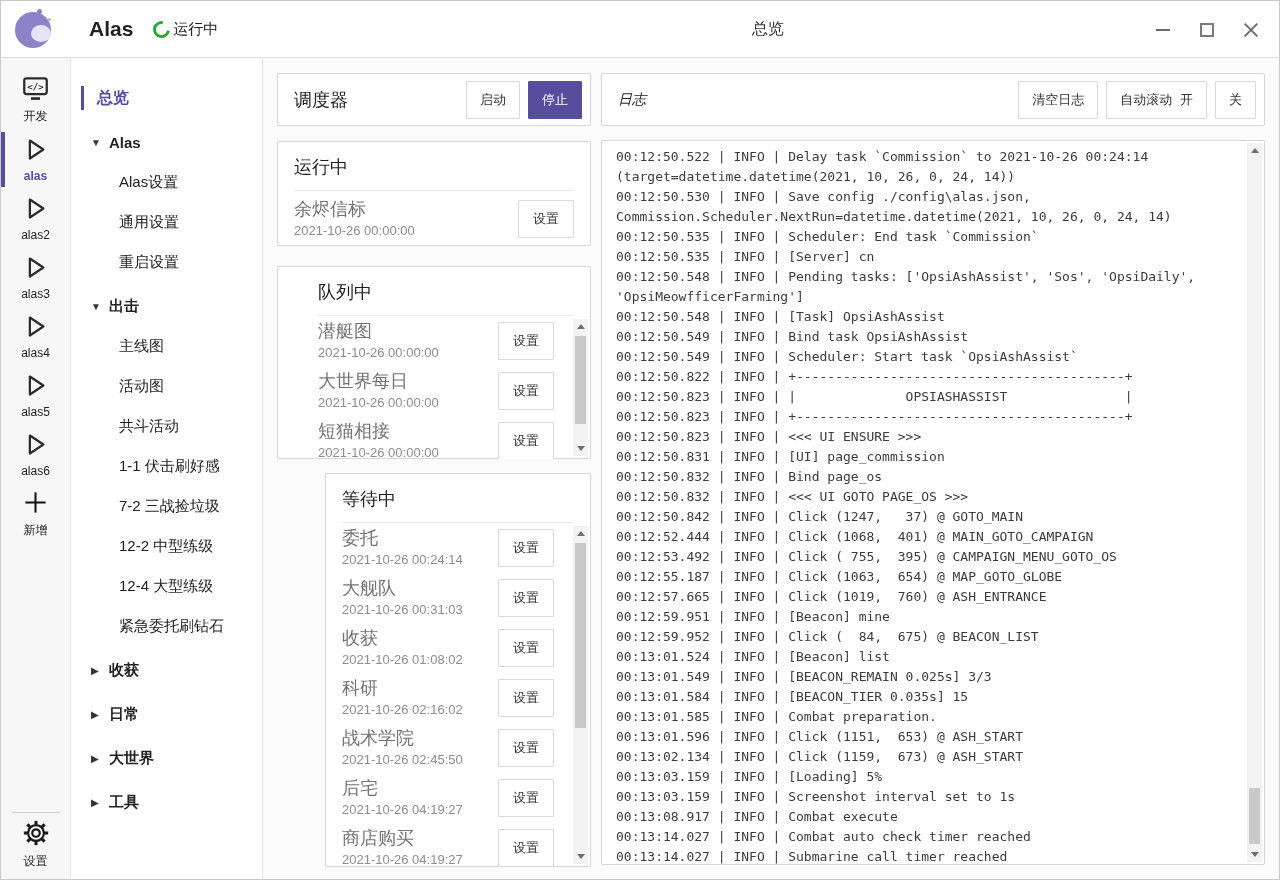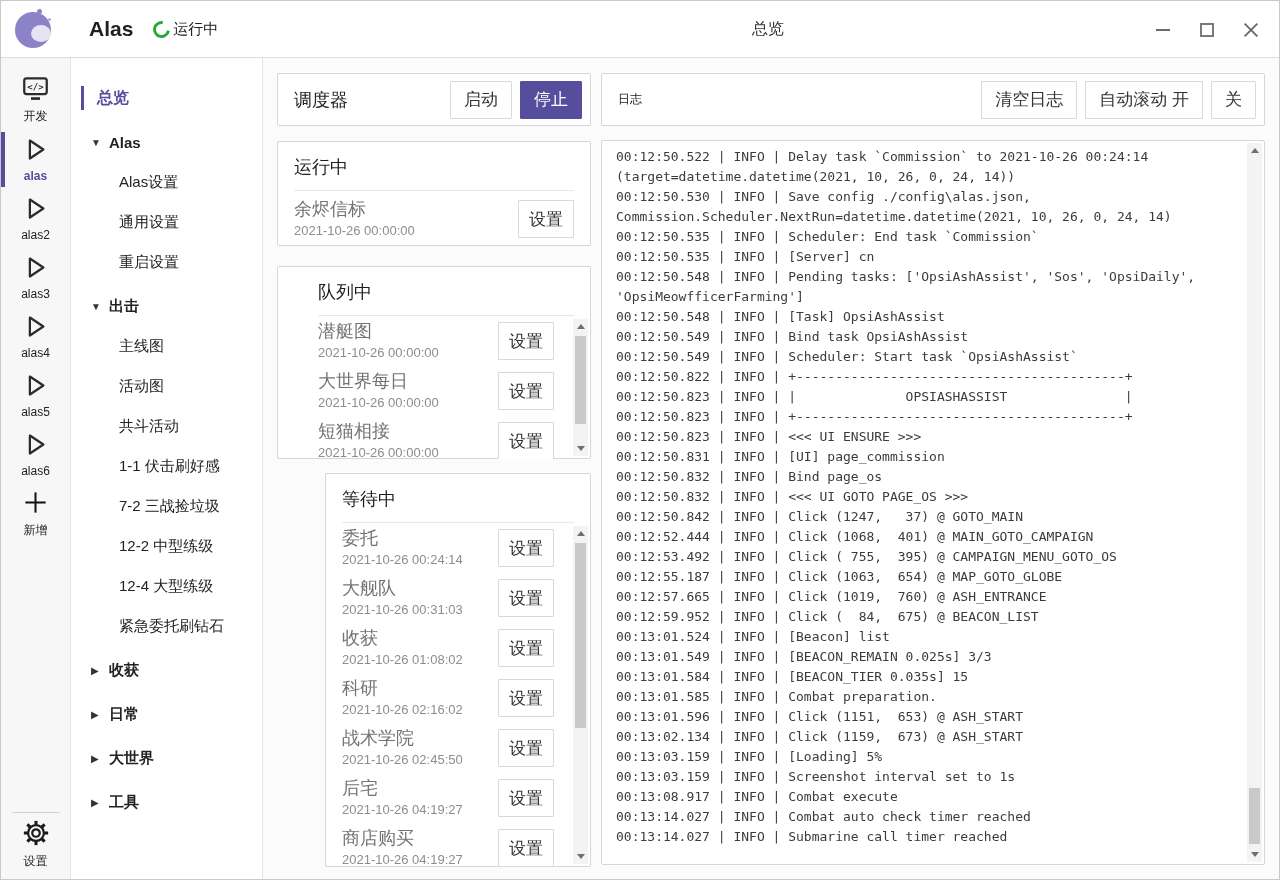--- a/index.html
+++ b/index.html
@@ -56,21 +56,21 @@
   .content { position:absolute; left:262px; top:57px; right:0; bottom:0; background:#fbfbfb; }
   .panel { background:#fff; border:1px solid var(--border); border-radius:2px; }
   .panel-head { font-size:18px; color:#1f1f1f; padding:13px 16px 11px; }
   .panel-divider { border-top:1px solid var(--soft); margin:0 16px; }
 
   .col-mid { position:absolute; left:14px; top:15px; width:314px; }
   .col-log { position:absolute; left:338px; right:14px; top:15px; bottom:14px; }
 
   .scheduler-panel { height:53px; display:flex; align-items:center; padding:0 8px 0 16px; margin-bottom:15px; }
   .scheduler-panel .panel-title { font-size:18px; flex:1; }
-  .btn { font-family:Liberation Sans, sans-serif; font-size:17px; color:#333; background:#fff; border:1px solid #d9d9d9;
+  .btn { font-family:Liberation Mono, monospace; font-size:13px; color:#333; background:#fff; border:1px solid #d9d9d9;
          height:38px; padding:0 13px; cursor:pointer; border-radius:1px; }
   .btn-primary { background:var(--accent); border-color:var(--accent); color:#fff; }
   .btn + .btn { margin-left:8px; }
 
   .task-panel { margin-bottom:15px; position:relative; }
   .panel-running { height:105px; margin-bottom:20px; }
   .panel-queued { height:193px; margin-bottom:14px;padding-left:24px; }
   .panel-waiting { height:394px;margin-left:48px; }
   .task-list { position:relative; overflow:hidden; }
   .list-queued { height:143px; }
@@ -88,21 +88,21 @@
   .fsb-up { top:0; } .fsb-down { bottom:0; }
   .tri-up { width:0; height:0; border-left:4px solid transparent; border-right:4px solid transparent; border-bottom:5px solid #6f6f6f; }
   .tri-down { width:0; height:0; border-left:4px solid transparent; border-right:4px solid transparent; border-top:5px solid #6f6f6f; }
   .fsb-thumb { position:absolute; left:2px; width:11px; background:#c9c9c9; }
   .thumb-queued { top:17px; height:88px; }
   .thumb-waiting { top:17px; height:185px; }
   .thumb-log { bottom:18px; height:56px; }
 
   
   .log-header { height:53px; display:flex; align-items:center; padding:0 8px 0 16px; margin-bottom:14px; }
-  .log-header .panel-title { font-size:12px; flex:1; }
+  .log-header .panel-title { font-size:14px; flex:1;font-style:italic; }
   .log-body { position:absolute; top:67px; left:0; right:0; bottom:0; overflow:hidden; }
   .log-lines { padding:6px 24px 6px 14px; }
   .log-line { font-family:"DejaVu Sans Mono","Liberation Mono",monospace; font-size:13px;
               line-height:20px; color:#3b3b3b; white-space:pre; }
 </style>
 </head>
 <body>
 
 <div class="app">
 
@@ -500,20 +500,21 @@
             <div class="log-line">00:12:50.842 | INFO | Click (1247,   37) @ GOTO_MAIN</div>
 
             <div class="log-line">00:12:52.444 | INFO | Click (1068,  401) @ MAIN_GOTO_CAMPAIGN</div>
 
             <div class="log-line">00:12:53.492 | INFO | Click ( 755,  395) @ CAMPAIGN_MENU_GOTO_OS</div>
 
             <div class="log-line">00:12:55.187 | INFO | Click (1063,  654) @ MAP_GOTO_GLOBE</div>
 
             <div class="log-line">00:12:57.665 | INFO | Click (1019,  760) @ ASH_ENTRANCE</div>
 
+            <div class="log-line">00:12:59.951 | INFO | [Beacon] mine</div>
 
             <div class="log-line">00:12:59.952 | INFO | Click (  84,  675) @ BEACON_LIST</div>
 
             <div class="log-line">00:13:01.524 | INFO | [Beacon] list</div>
 
             <div class="log-line">00:13:01.549 | INFO | [BEACON_REMAIN 0.025s] 3/3</div>
 
             <div class="log-line">00:13:01.584 | INFO | [BEACON_TIER 0.035s] 15</div>
 
             <div class="log-line">00:13:01.585 | INFO | Combat preparation.</div>

